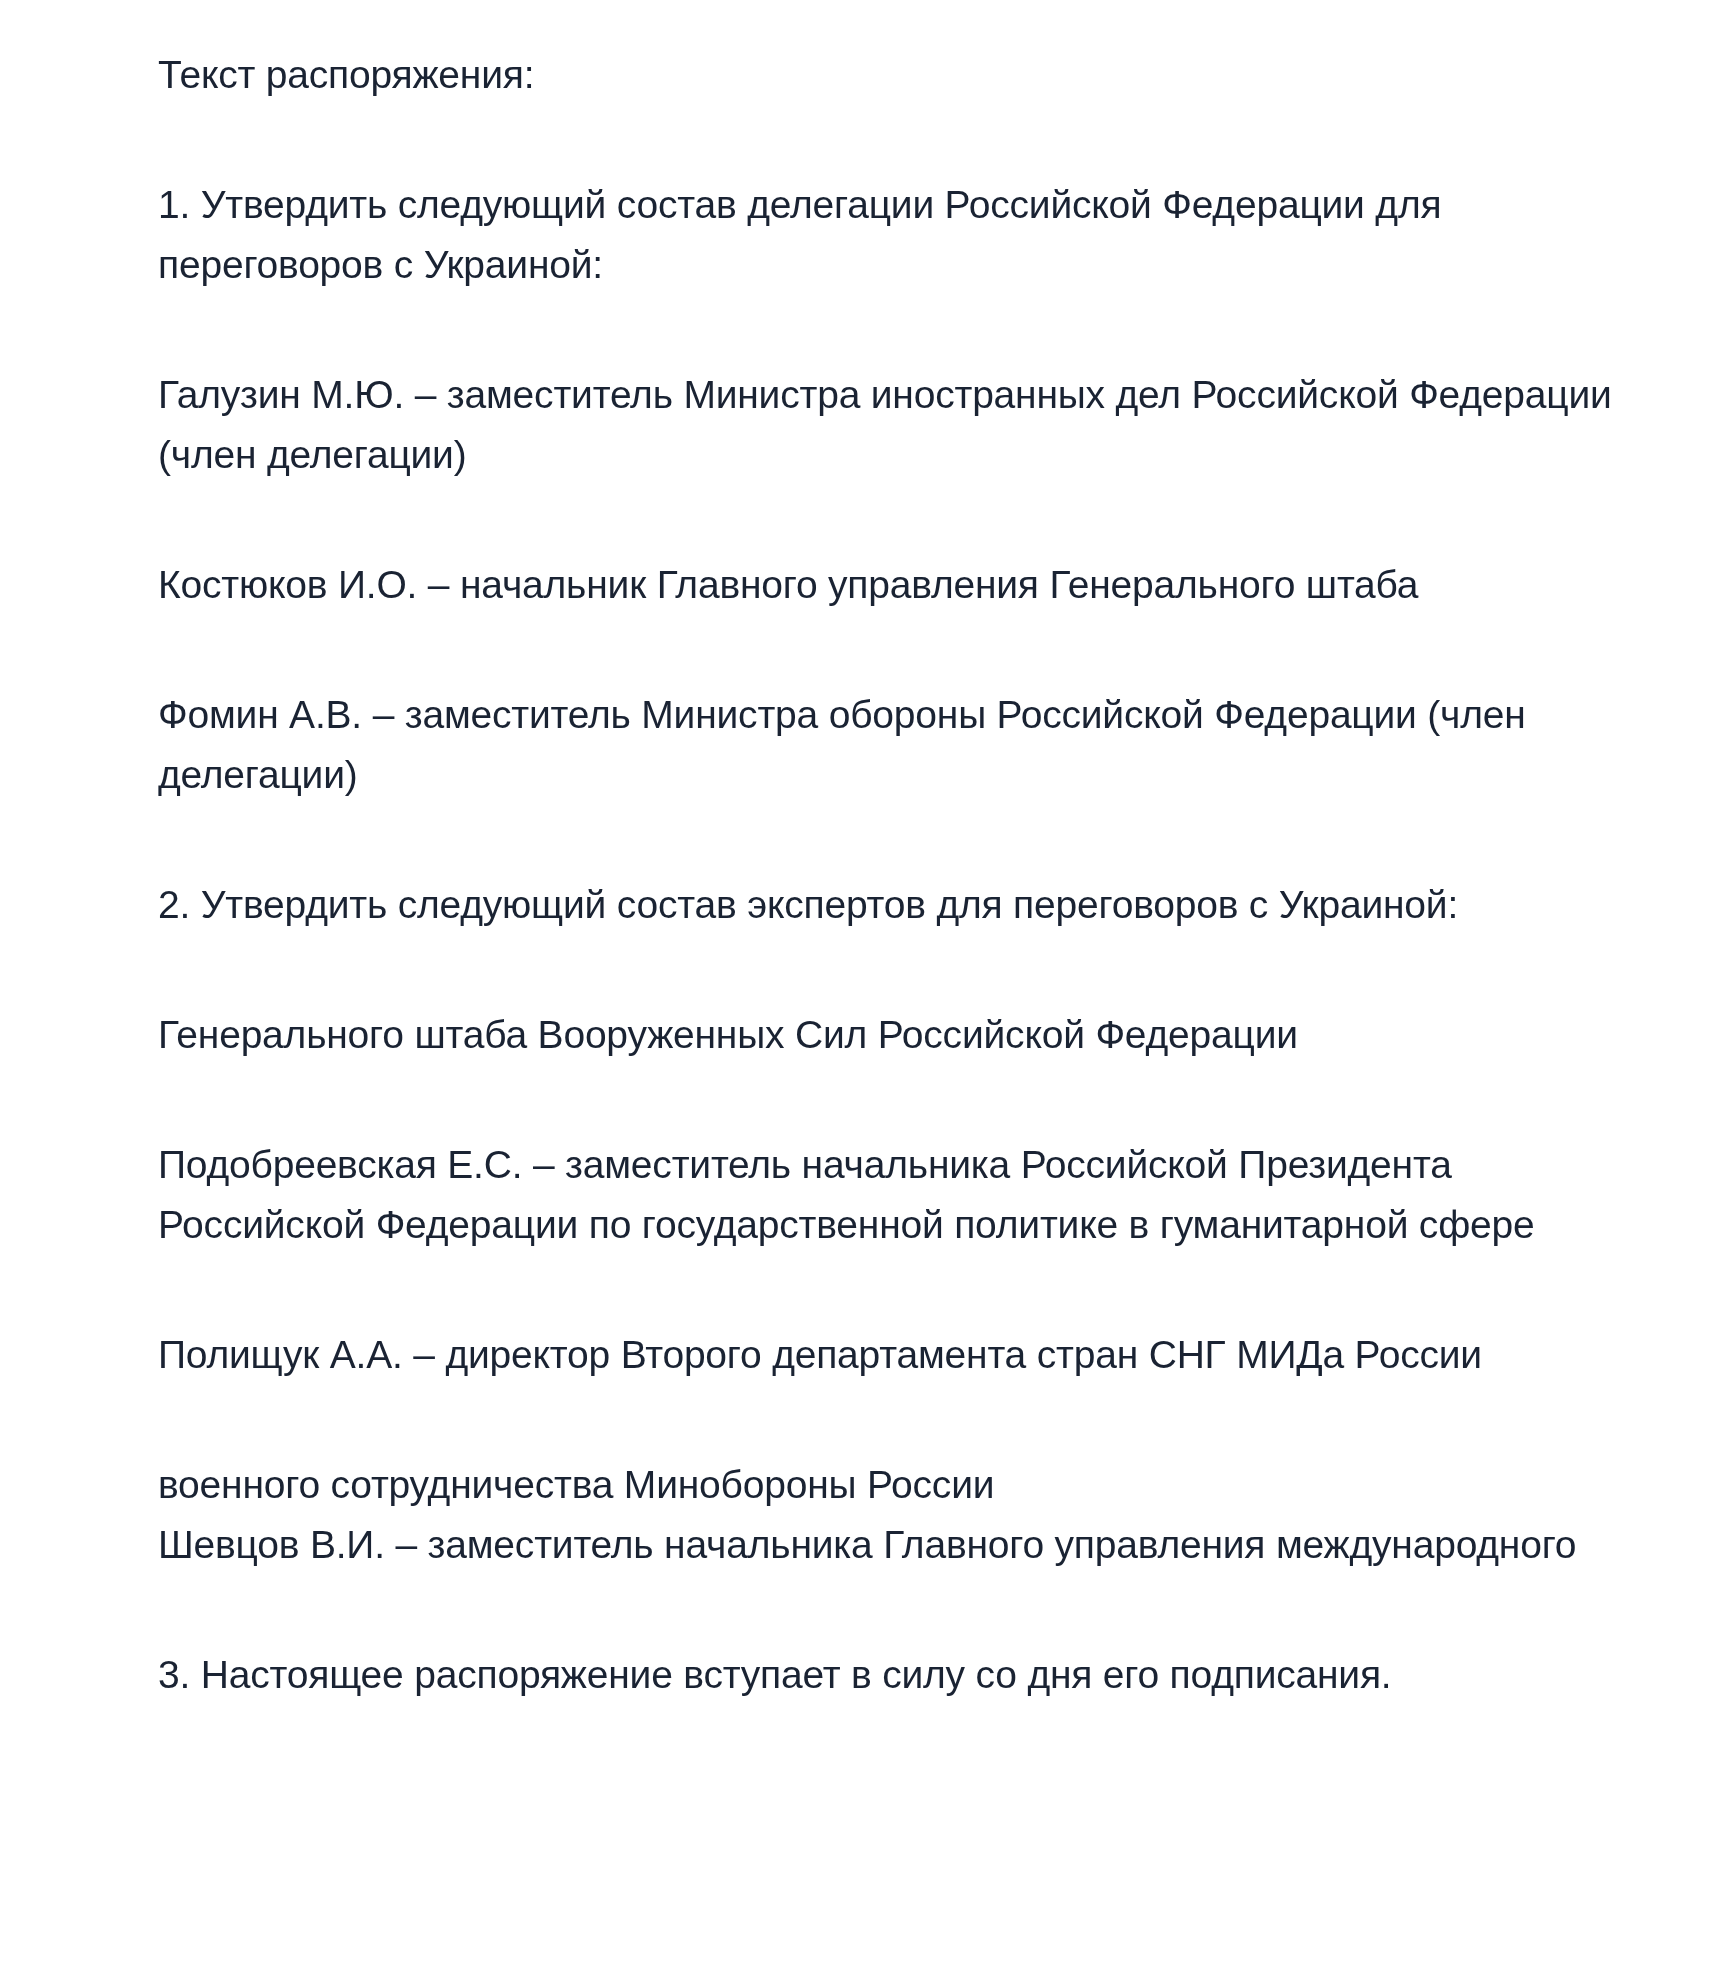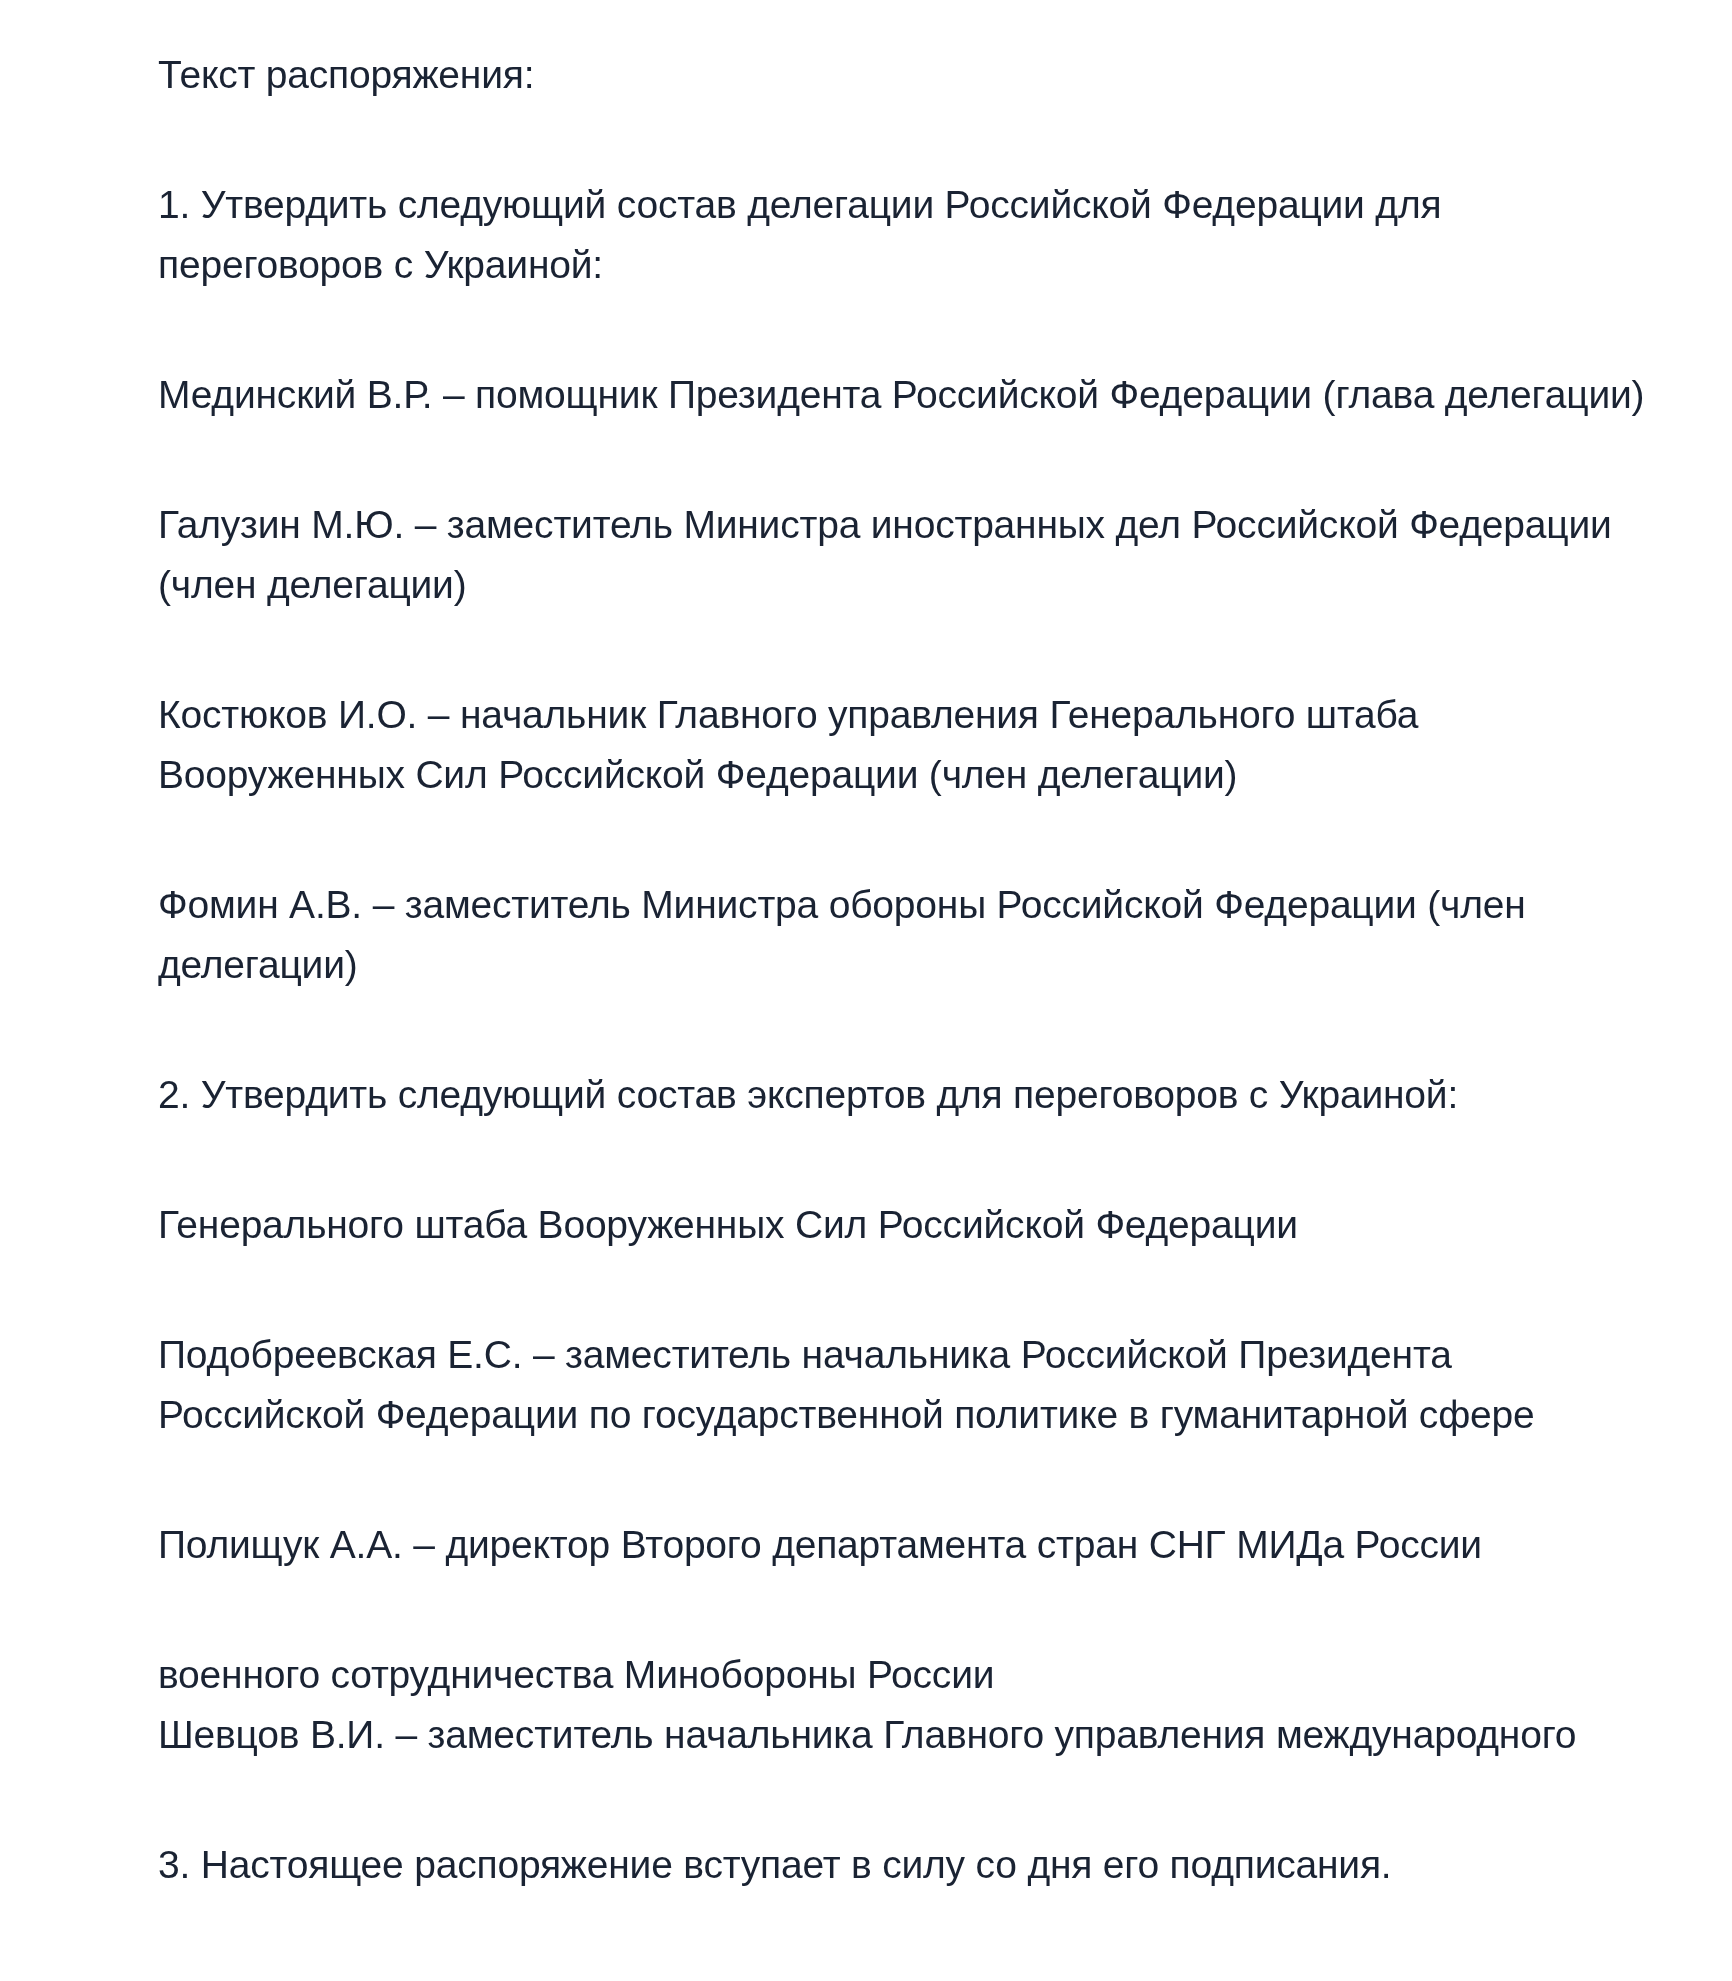--- a/index.html
+++ b/index.html
@@ -44,32 +44,28 @@
 
 <div class="doc-heading">Текст распоряжения:</div>
 
 <div>
 
   <div class="paragraph">
     <div class="text-line">1. Утвердить следующий состав делегации Российской Федерации для</div>
     <div class="text-line">переговоров с Украиной:</div>
   </div>
 
-  <div class="paragraph">
-    <div class="text-line">Мединский В.Р. – помощник Президента Российской Федерации (глава делегации)</div>
-  </div>
 
   <div class="paragraph">
     <div class="text-line">Галузин М.Ю. – заместитель Министра иностранных дел Российской Федерации</div>
     <div class="text-line">(член делегации)</div>
   </div>
 
   <div class="paragraph">
     <div class="text-line">Костюков И.О. – начальник Главного управления Генерального штаба</div>
-    <div class="text-line">Вооруженных Сил Российской Федерации (член делегации)</div>
   </div>
 
   <div class="paragraph">
     <div class="text-line">Фомин А.В. – заместитель Министра обороны Российской Федерации (член</div>
     <div class="text-line">делегации)</div>
   </div>
 
   <div class="paragraph">
     <div class="text-line">2. Утвердить следующий состав экспертов для переговоров с Украиной:</div>
   </div>

